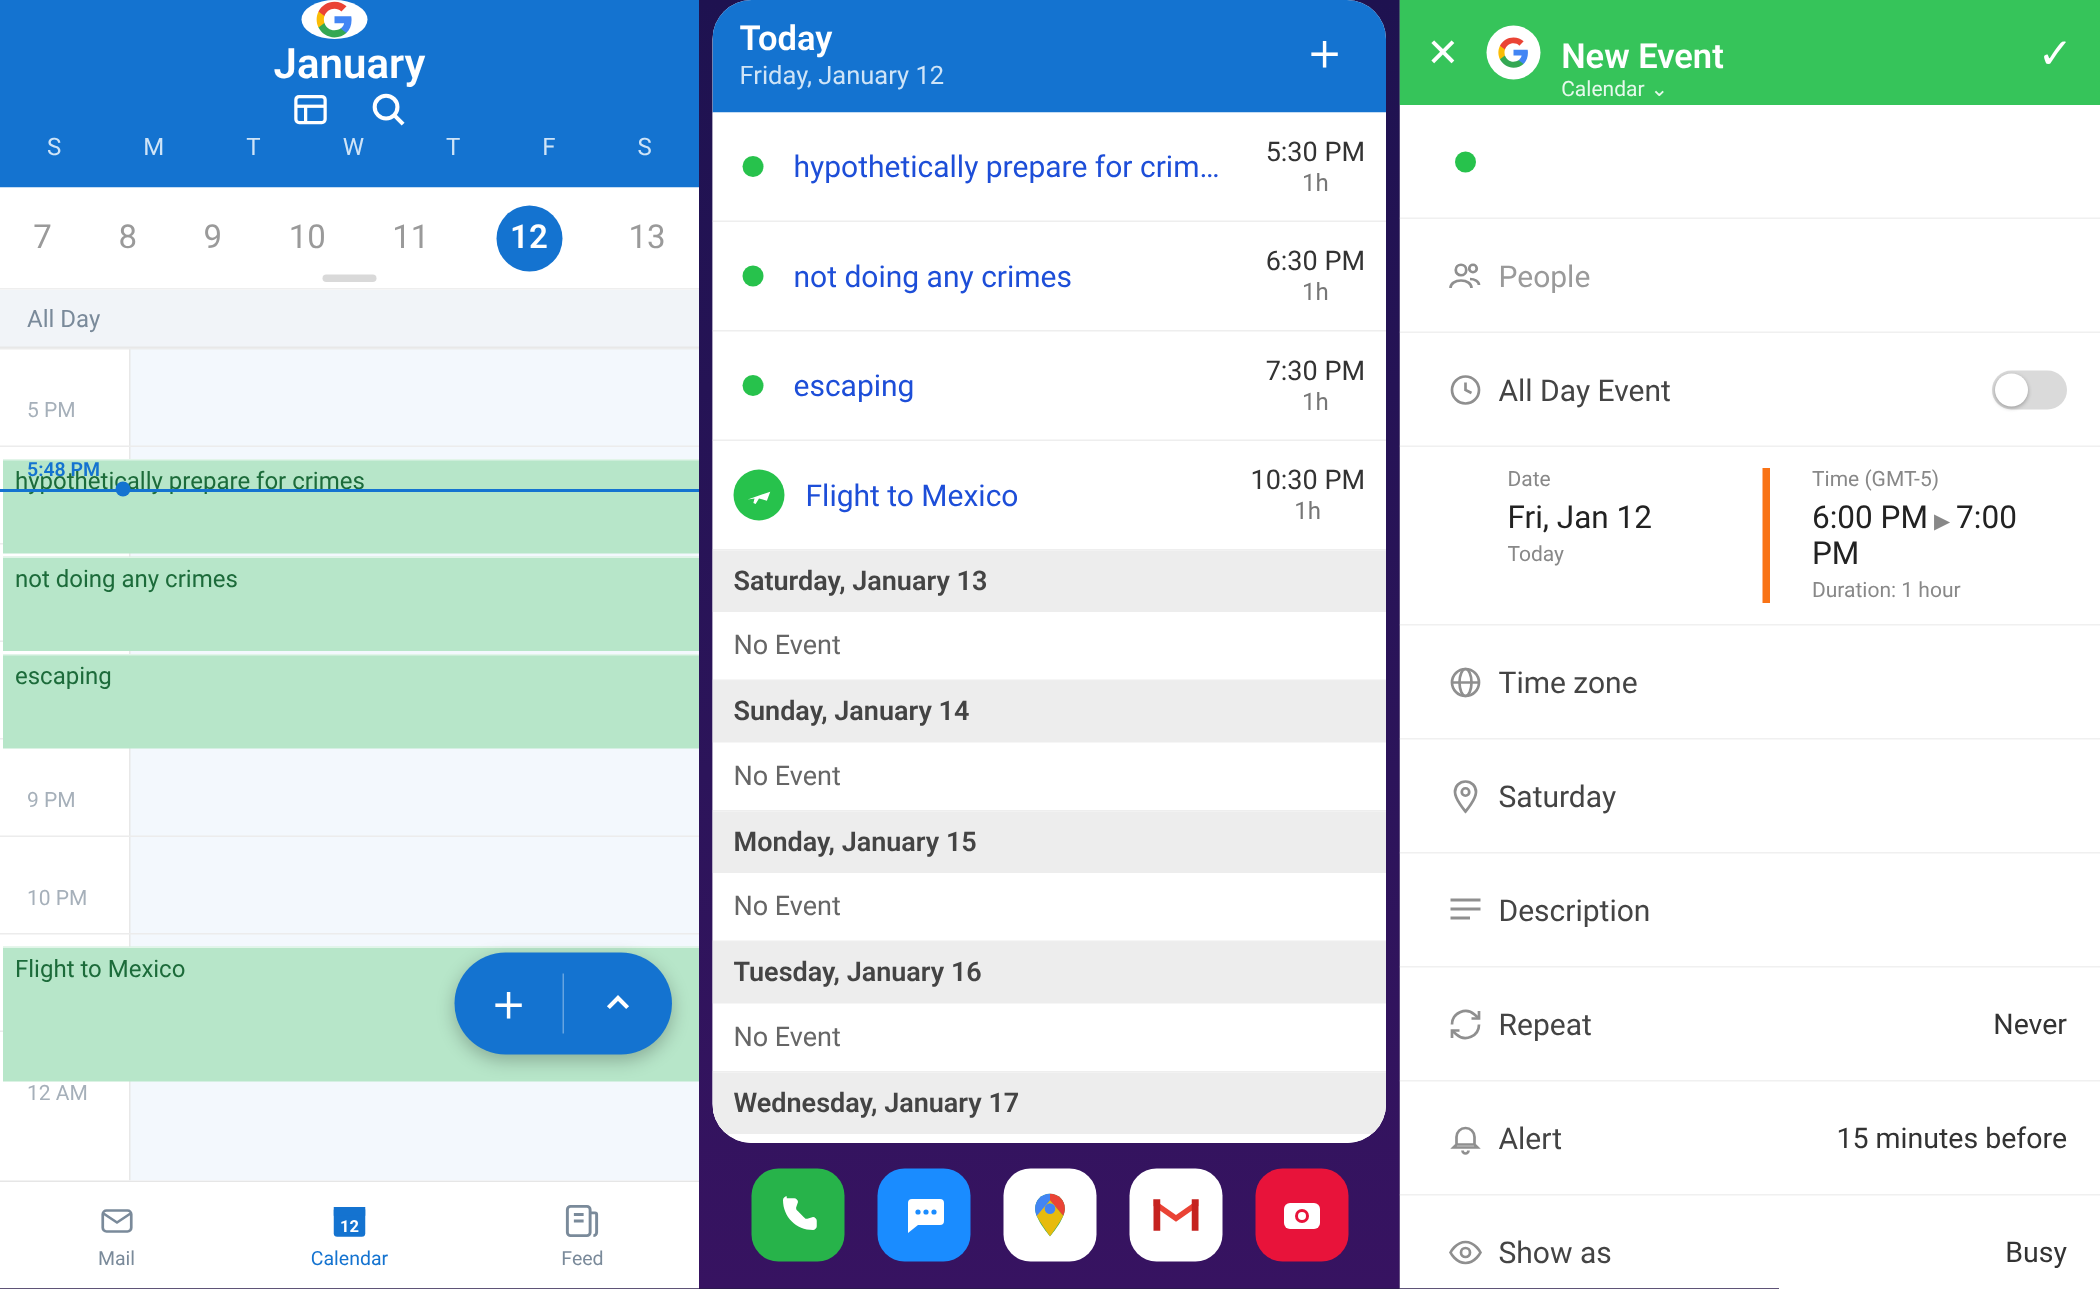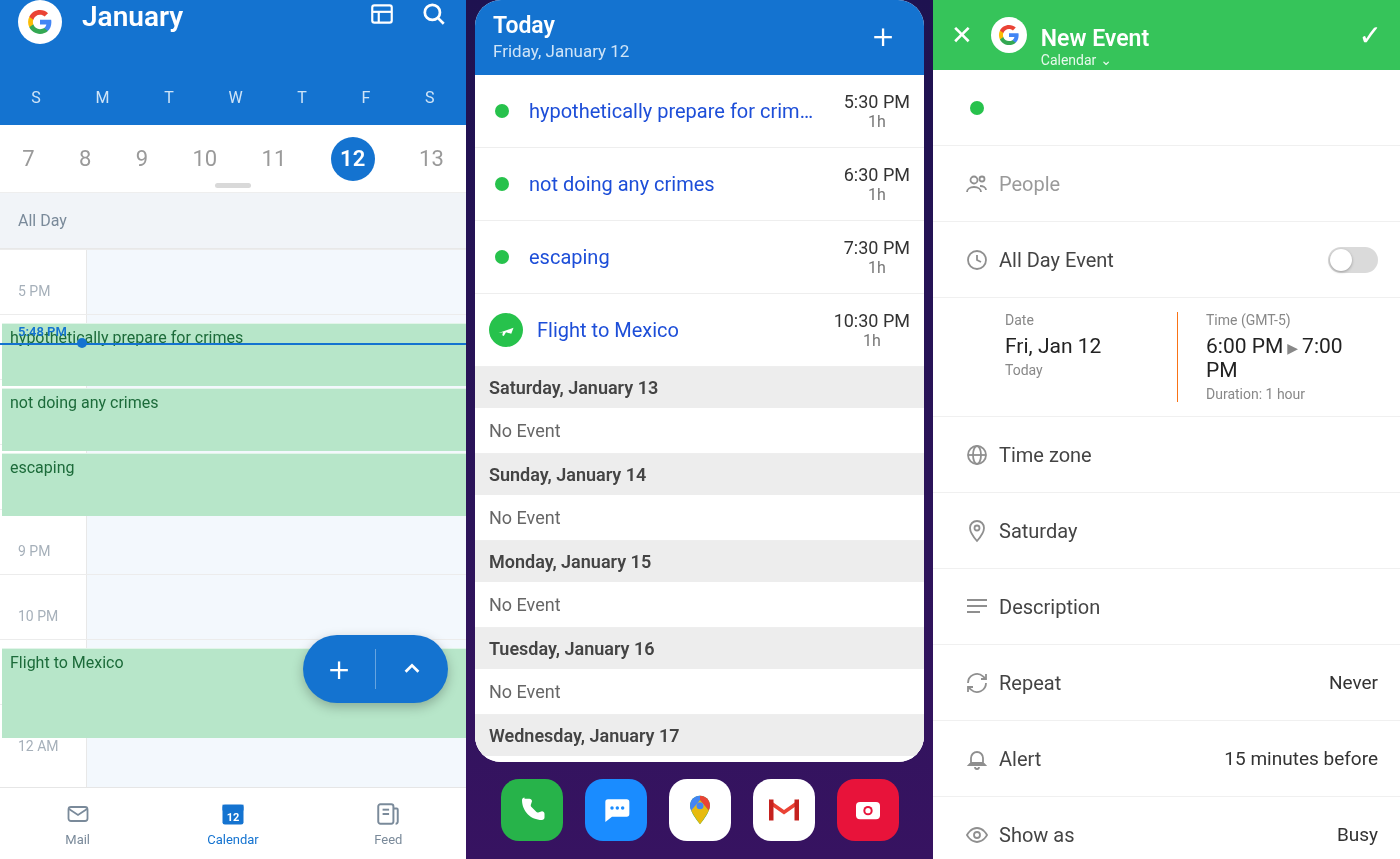--- a/index.html
+++ b/index.html
@@ -6,30 +6,30 @@
   body { width:1400px; height:859px; overflow:hidden; display:flex; background:#2a1a4a; }
   .pane1 { width:466px; height:859px; background:#fff; display:flex; flex-direction:column; }
   .pane2-wrap { width:467px; height:859px; background:linear-gradient(180deg,#1e1250,#2c145a 60%,#371361); position:relative; }
   .pane2 { position:absolute; left:9px; right:9px; top:0; bottom:97px; background:#fff; border-radius:26px; overflow:hidden; display:flex; flex-direction:column; }
   .dock { position:absolute; left:0; right:0; bottom:8px; height:82px; display:flex; gap:22px; justify-content:center; align-items:center; }
   .dock-app { width:62px; height:62px; border-radius:18px; display:flex; align-items:center; justify-content:center; font-size:30px; }
   .pane3 { width:467px; height:859px; background:#fff; display:flex; flex-direction:column; }
 
   
   .p1-header { background:#1473d0; color:#fff; }
-  .p1-top { display:flex; height:80px; padding:0 18px; }
+  .p1-top { display:flex; align-items:center; height:80px; padding:0 18px;flex-direction:column; }
   .g-badge { width:44px; height:44px; border-radius:50%; background:#fff; display:flex; align-items:center; justify-content:center; font-weight:700; font-size:24px; margin-right:20px; }
   .p1-title { font-size:28px; font-weight:600; flex:1; }
   .p1-icons { display:flex; gap:24px; }
   .ico { width:28px; height:28px; display:flex; align-items:center; justify-content:center; }
   .p1-dow { display:flex; justify-content:space-around; padding:8px 4px 18px; font-size:16px; color:#cfe4f7; }
   .p1-dates { background:#fff; display:flex; justify-content:space-around; align-items:center; height:68px; color:#9a9a9a; font-size:22px; border-bottom:1px solid #eee; position:relative;}
   .p1-dates .selected { background:#1473d0; color:#fff; width:44px; height:44px; border-radius:50%; display:flex; align-items:center; justify-content:center; font-weight:600;}
   .p1-handle { position:absolute; bottom:4px; left:50%; transform:translateX(-50%); width:36px; height:5px; background:#d9d9d9; border-radius:3px;}
-  .p1-allday { height:56px; background:#f1f4f8; color:#7a8a9a; font-size:16px; padding-left:18px; display:flex; align-items:center; border-bottom:1px solid #e8e8e8;}
+  .p1-allday { height:39px; background:#f1f4f8; color:#7a8a9a; font-size:16px; padding-left:18px; display:flex; align-items:center; border-bottom:1px solid #e8e8e8;}
 
   .p1-grid { flex:1; position:relative; overflow:hidden; }
   .hour-row { position:absolute; left:0; right:0; border-top:1px solid #ececec; }
   .hour-label { position:absolute; left:18px; color:#a6b0ba; font-size:14px; transform:translateY(-50%); }
   .event-col { position:absolute; left:86px; right:0; top:0; bottom:0; background:#f3f8fd; border-left:1px solid #e8e8e8;}
   .ev { position:absolute; left:2px; right:0; background:#b7e6c9; color:#1c6b3a; font-size:16px; padding:4px 8px; border-top:1px solid rgba(255,255,255,0.6);}
   .now-line { position:absolute; left:0; right:0; border-top:2px solid #1473d0; }
   .now-dot { position:absolute; width:10px; height:10px; background:#1473d0; border-radius:50%; left:82px; transform:translate(-50%,-50%);}
   .now-label { position:absolute; left:18px; color:#1473d0; font-size:13px; font-weight:600; transform:translateY(-50%);}
 
@@ -72,21 +72,21 @@
   .p3-row { display:flex; align-items:center; padding:20px 22px; border-bottom:1px solid #f0f0f0; min-height:76px; }
   .p3-row .ricon { width:44px; color:#8f8f8f; display:flex; justify-content:center; font-size:22px;}
   .p3-row .rlabel { font-size:20px; color:#444; flex:1; }
   .p3-row .rlabel.ph { color:#9a9a9a; }
   .p3-row .rval { font-size:19px; color:#333; }
   .dot-green { width:14px; height:14px; background:#27c24c; border-radius:50%; }
   .toggle { width:50px; height:26px; background:#dadada; border-radius:13px; position:relative;}
   .toggle::after { content:""; position:absolute; width:22px; height:22px; background:#fff; border-radius:50%; top:2px; left:2px; box-shadow:0 1px 3px rgba(0,0,0,0.3);}
   .dt-block { display:flex; flex:1; }
   .dt-col { flex:1; padding:0 6px; }
-  .dt-col + .dt-col { border-left:1px solid #f97316; padding-left:28px;}
+  .dt-col + .dt-col { border-left:5px solid #f97316; padding-left:28px;}
   .dt-label { font-size:14px; color:#888; }
   .dt-main { font-size:21px; color:#222; margin:6px 0 4px; }
   .dt-sub { font-size:14px; color:#888; }
   .arrow { color:#888; margin:0 4px; font-size:14px;}
 </style>
 </head>
 <body>
 
 <div class="pane1">
   <div class="p1-header">

